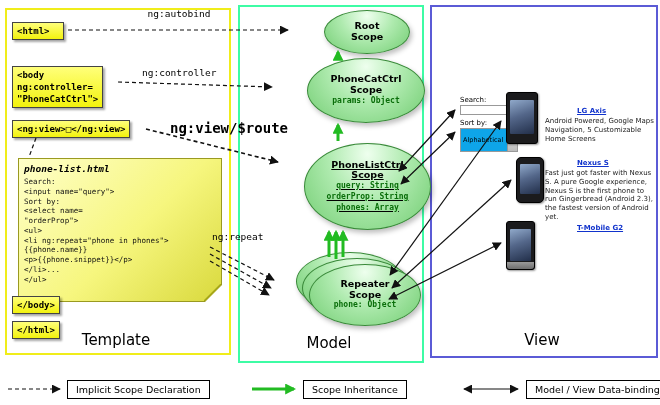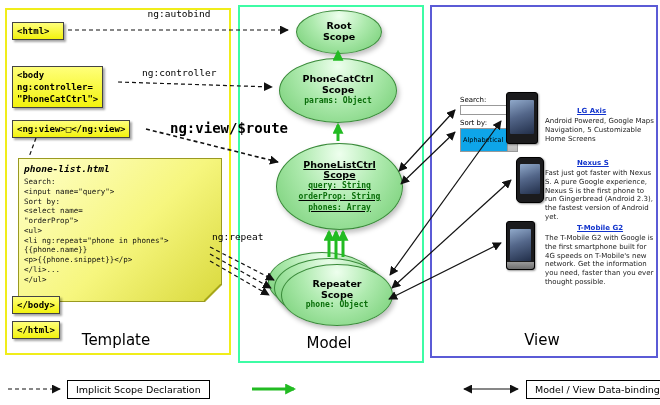--- a/index.html
+++ b/index.html
@@ -17,21 +17,21 @@
         border:1px solid #9a9a20;padding:4px 5px;
         clip-path:polygon(0 0,100% 0,100% calc(100% - 17px),calc(100% - 17px) 100%,0 100%);
         filter:drop-shadow(3px 4px 4px rgba(0,0,0,.35));}
   .fold{position:absolute;right:0;bottom:0;width:17px;height:17px;
         background:linear-gradient(135deg,transparent 45%,#a5a518 50%,#e4e455 100%);}
   .note-title{font:bold italic 9.5px "DejaVu Sans Mono",monospace;color:#000;margin-bottom:3px;}
   .code div{font:7.5px "DejaVu Sans Mono",monospace;color:#111;line-height:1.3;white-space:pre;}
   .ellipse{position:absolute;border-radius:50%;border:1px solid #3a8a3a;z-index:2;
            background:radial-gradient(ellipse at 50% 12%,#eeffee 0%,#aeeaae 45%,#72cd72 100%);
            display:flex;flex-direction:column;align-items:center;justify-content:center;
-           text-align:center;box-shadow:2px 3px 5px rgba(0,0,0,.25);}
+           text-align:center;box-shadow:2px 3px 5px rgba(0,0,0,.25);margin-left:28px;}
   .scope-name{font-weight:bold;font-size:9.5px;color:#000;line-height:1.12;white-space:pre-line;}
   .scope-prop{font:bold 8px "DejaVu Sans Mono",monospace;color:#0a6e0a;line-height:1.35;white-space:pre;}
   .alabel{position:absolute;font:9.5px "DejaVu Sans Mono",monospace;color:#000;z-index:7;white-space:nowrap;}
   .alabel.bold{font-weight:bold;font-size:14px;}
   .overlay{position:absolute;left:0;top:0;z-index:6;pointer-events:none;}
   .v-label{position:absolute;font-size:7px;color:#000;z-index:2;}
   .v-input{position:absolute;height:10px;border:1px solid #999;background:#fff;font-size:6.5px;
            padding:0 2px;z-index:2;box-sizing:border-box;}
   .v-select{position:absolute;height:24px;border:1px solid #999;background:#0ea5e9;font-size:6.5px;
             display:flex;align-items:center;justify-content:space-between;padding-left:2px;
@@ -140,23 +140,23 @@
       <div class="scr"></div>
     </div>
   <div class="p-name" style="left:545px;top:159px;">Nexus S</div>
   <div class="p-desc" style="left:545px;top:169px;">Fast just got faster with Nexus S. A pure Google experience, Nexus S is the first phone to run Gingerbread (Android 2.3), the fastest version of Android yet.</div>
 
   <div class="phone" style="left:506px;top:221px;width:27px;height:47px;">
       <div class="scr"></div>
       <div class="chin"></div>
     </div>
   <div class="p-name" style="left:545px;top:224px;">T-Mobile G2</div>
-  <div class="p-desc" style="left:545px;top:234px;">The T-Mobile G2 with Google is the first smartphone built for 4G speeds on T-Mobile's new network. Get the information you need, faster than you ever thought possible.</div>
 
   <div class="legend-box" style="left:67px;top:380px;">Implicit Scope Declaration</div>
+  <div class="legend-box" style="left:303px;top:380px;">Scope Inheritance</div>
   <div class="legend-box" style="left:526px;top:380px;">Model / View Data-binding</div>
 
   <svg class="overlay" width="660" height="405" viewBox="0 0 660 405">
     <defs>
       <marker id="mE" viewBox="0 0 10 10" refX="9" refY="5" markerWidth="9" markerHeight="9" orient="auto" markerUnits="userSpaceOnUse">
         <path d="M0,0 L10,5 L0,10 z" fill="#111"></path>
       </marker>
       <marker id="mS" viewBox="0 0 10 10" refX="9" refY="5" markerWidth="9" markerHeight="9" orient="auto-start-reverse" markerUnits="userSpaceOnUse">
         <path d="M0,0 L10,5 L0,10 z" fill="#111"></path>
       </marker>

